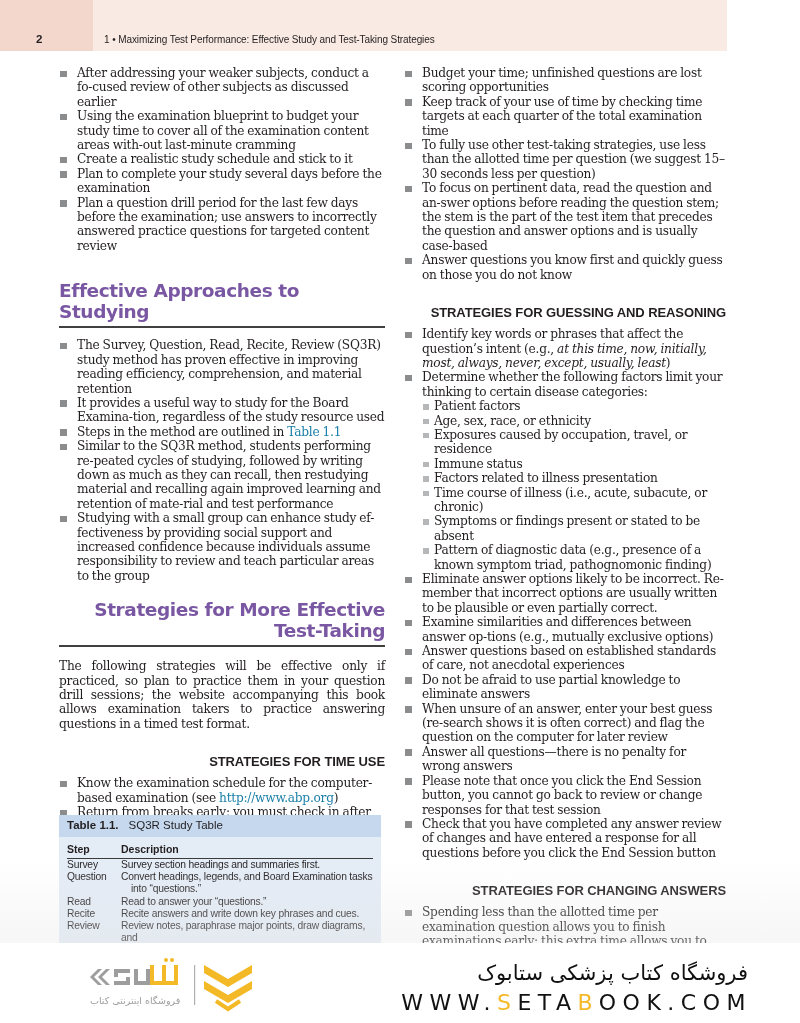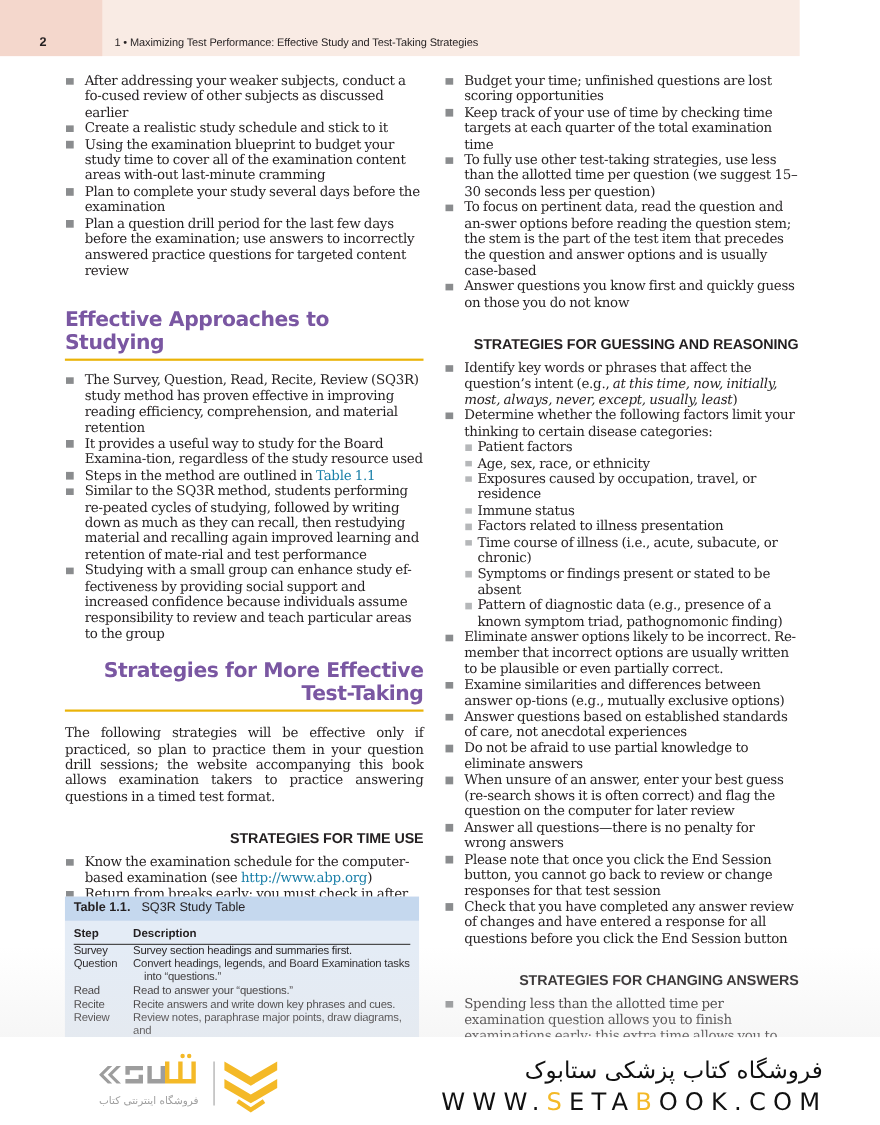--- a/index.html
+++ b/index.html
@@ -22,21 +22,21 @@
   ul.bullets { list-style: none; }
   ul.bullets li { position: relative; padding-left: 18px; font-size: 12.2px; line-height: 14.4px; letter-spacing: -0.25px; word-spacing: -0.5px; }
   ul.bullets li::before { content: ""; position: absolute; left: 1px; top: 4.5px; width: 6.5px; height: 6.5px; background: #8a8c8e; }
   ul.sub { list-style: none; }
   ul.sub li { position: relative; padding-left: 12px; }
   ul.sub li::before { content: ""; position: absolute; left: 1px; top: 5px; width: 5.5px; height: 5.5px; background: #b5b7b9; }
 
   .link { color: #1a7fa8; }
   em { font-style: italic; text-align: center; }
 
-  h2.section { font-family: "DejaVu Sans", "Liberation Sans", sans-serif; font-weight: bold; color: #7a57a2; font-size: 18.5px; line-height: 21px; letter-spacing: -0.4px; padding-bottom: 4px; border-bottom: 2px solid #eab308; }
+  h2.section { font-family: "DejaVu Sans", "Liberation Sans", sans-serif; font-weight: bold; color: #7a57a2; font-size: 18.5px; line-height: 21px; letter-spacing: -0.4px; padding-bottom: 4px; border-bottom: 2px solid #404040; }
   h3.sub-head { font-family: "Liberation Sans", sans-serif; font-weight: bold; font-size: 13px; letter-spacing: -0.1px; color: #231f20; text-align: right; }
 
   p.body { font-size: 12.2px; line-height: 14.4px; text-align: justify; letter-spacing: -0.25px; word-spacing: -0.5px; }
 
   .table { position: absolute; left: 59px; top: 815px; width: 322px; height: 128px; background: #e4ecf6; overflow: hidden; }
   .table .caption { background: #c5d8ee; height: 22px; padding: 4px 8px; font-family: "Liberation Sans", sans-serif; font-size: 11.5px; color: #231f20; }
   .table .caption b { font-weight: bold; margin-right: 10px; }
   .table .thead { display: flex; margin: 0 8px; padding: 6px 0 3px; border-bottom: 1.5px solid #3a3a3a; font-family: "Liberation Sans", sans-serif; font-weight: bold; font-size: 10.5px; }
   .table .row { display: flex; margin: 0 8px; font-family: "Liberation Sans", sans-serif; font-size: 10.3px; line-height: 12.2px; letter-spacing: -0.2px; }
   .table .c1 { width: 54px; flex: none; }
@@ -57,22 +57,22 @@
 
   <div class="running-head">
     <div class="num-box"></div>
     <span class="page-num">2</span>
     <span class="chapter-title">1 • Maximizing Test Performance: Effective Study and Test-Taking Strategies</span>
   </div>
 
   <div class="col col-left">
     <ul class="bullets">
       <li>After addressing your weaker subjects, conduct a fo-cused review of other subjects as discussed earlier</li>
+      <li>Using the examination blueprint to budget your study time to cover all of the examination content areas with-out last-minute cramming</li>
       <li>Create a realistic study schedule and stick to it</li>
-      <li>Using the examination blueprint to budget your study time to cover all of the examination content areas with-out last-minute cramming</li>
       <li>Plan to complete your study several days before the examination</li>
       <li>Plan a question drill period for the last few days before the examination; use answers to incorrectly answered practice questions for targeted content review</li>
     </ul>
 
     <h2 class="section" style="margin-top:27px;">Effective Approaches to Studying</h2>
 
     <ul class="bullets" style="margin-top:10px;">
       <li>The Survey, Question, Read, Recite, Review (SQ3R) study method has proven effective in improving reading efficiency, comprehension, and material retention</li>
       <li>It provides a useful way to study for the Board Examina-tion, regardless of the study resource used</li>
       <li><span>Steps in the method are outlined in </span><span class="link">Table 1.1</span></li>

